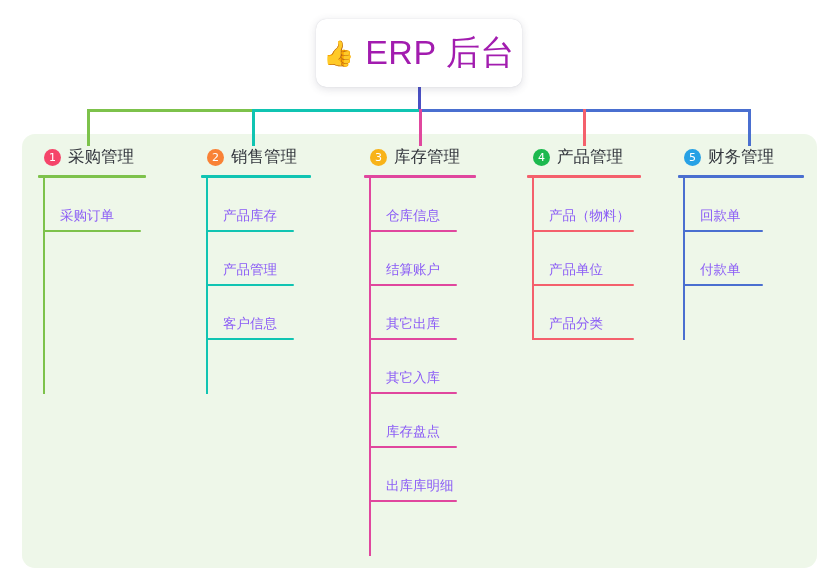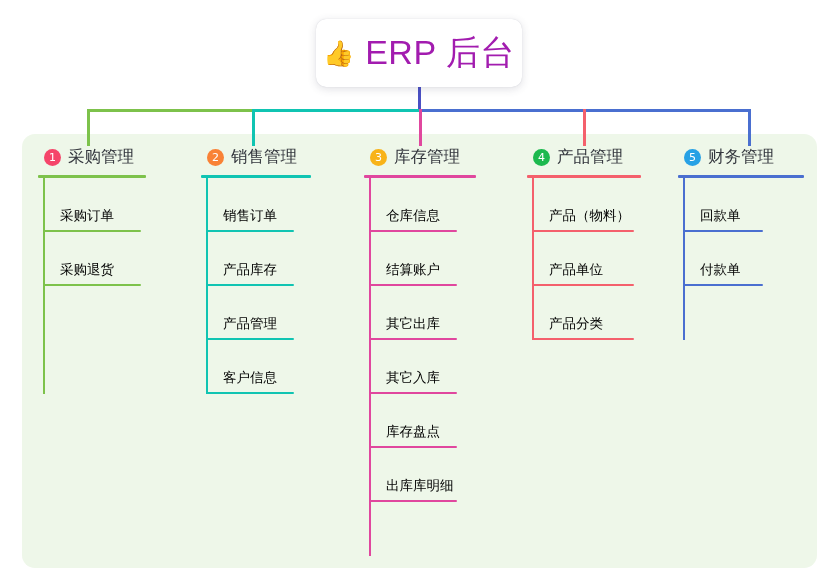--- a/index.html
+++ b/index.html
@@ -114,21 +114,21 @@
   }
   .leaf {
     position: relative;
     height: 54px;
   }
   .leaf-label {
     position: absolute;
     left: 17px;
     bottom: 7px;
     font-size: 13.5px;
-    color: #000000;
+    color: #8b5cf6;
     white-space: nowrap;
   }
   .leaf-rule {
     position: absolute;
     left: 0;
     bottom: 0;
     height: 2px;
     border-radius: 1px;
   }
 </style>
@@ -162,39 +162,31 @@
         <span class="badge" style="background: rgb(245, 69, 106);">1</span>
         <span class="col-title">采购管理</span>
       </div>
       <div class="header-rule" style="background: rgb(125, 194, 75); width: 108px;"></div>
       <div class="branch">
         <div class="trunk" style="background: rgb(125, 194, 75); height: 216px;"></div>
         <div class="leaf">
           <div class="leaf-label">采购订单</div>
           <div class="leaf-rule" style="background: rgb(125, 194, 75); width: 98px;"></div>
         </div>
-        <div class="leaf">
-          <div class="leaf-label">采购退货</div>
-          <div class="leaf-rule" style="background: rgb(125, 194, 75); width: 98px;"></div>
-        </div>
       </div>
     </div>
     <div class="column" style="left: 201px;">
       <div class="col-header">
         <span class="badge" style="background: rgb(249, 130, 54);">2</span>
         <span class="col-title">销售管理</span>
       </div>
       <div class="header-rule" style="background: rgb(16, 196, 178); width: 110px;"></div>
       <div class="branch">
         <div class="trunk" style="background: rgb(16, 196, 178); height: 216px;"></div>
         <div class="leaf">
-          <div class="leaf-label">销售订单</div>
-          <div class="leaf-rule" style="background: rgb(16, 196, 178); width: 88px;"></div>
-        </div>
-        <div class="leaf">
           <div class="leaf-label">产品库存</div>
           <div class="leaf-rule" style="background: rgb(16, 196, 178); width: 88px;"></div>
         </div>
         <div class="leaf">
           <div class="leaf-label">产品管理</div>
           <div class="leaf-rule" style="background: rgb(16, 196, 178); width: 88px;"></div>
         </div>
         <div class="leaf">
           <div class="leaf-label">客户信息</div>
           <div class="leaf-rule" style="background: rgb(16, 196, 178); width: 88px;"></div>

